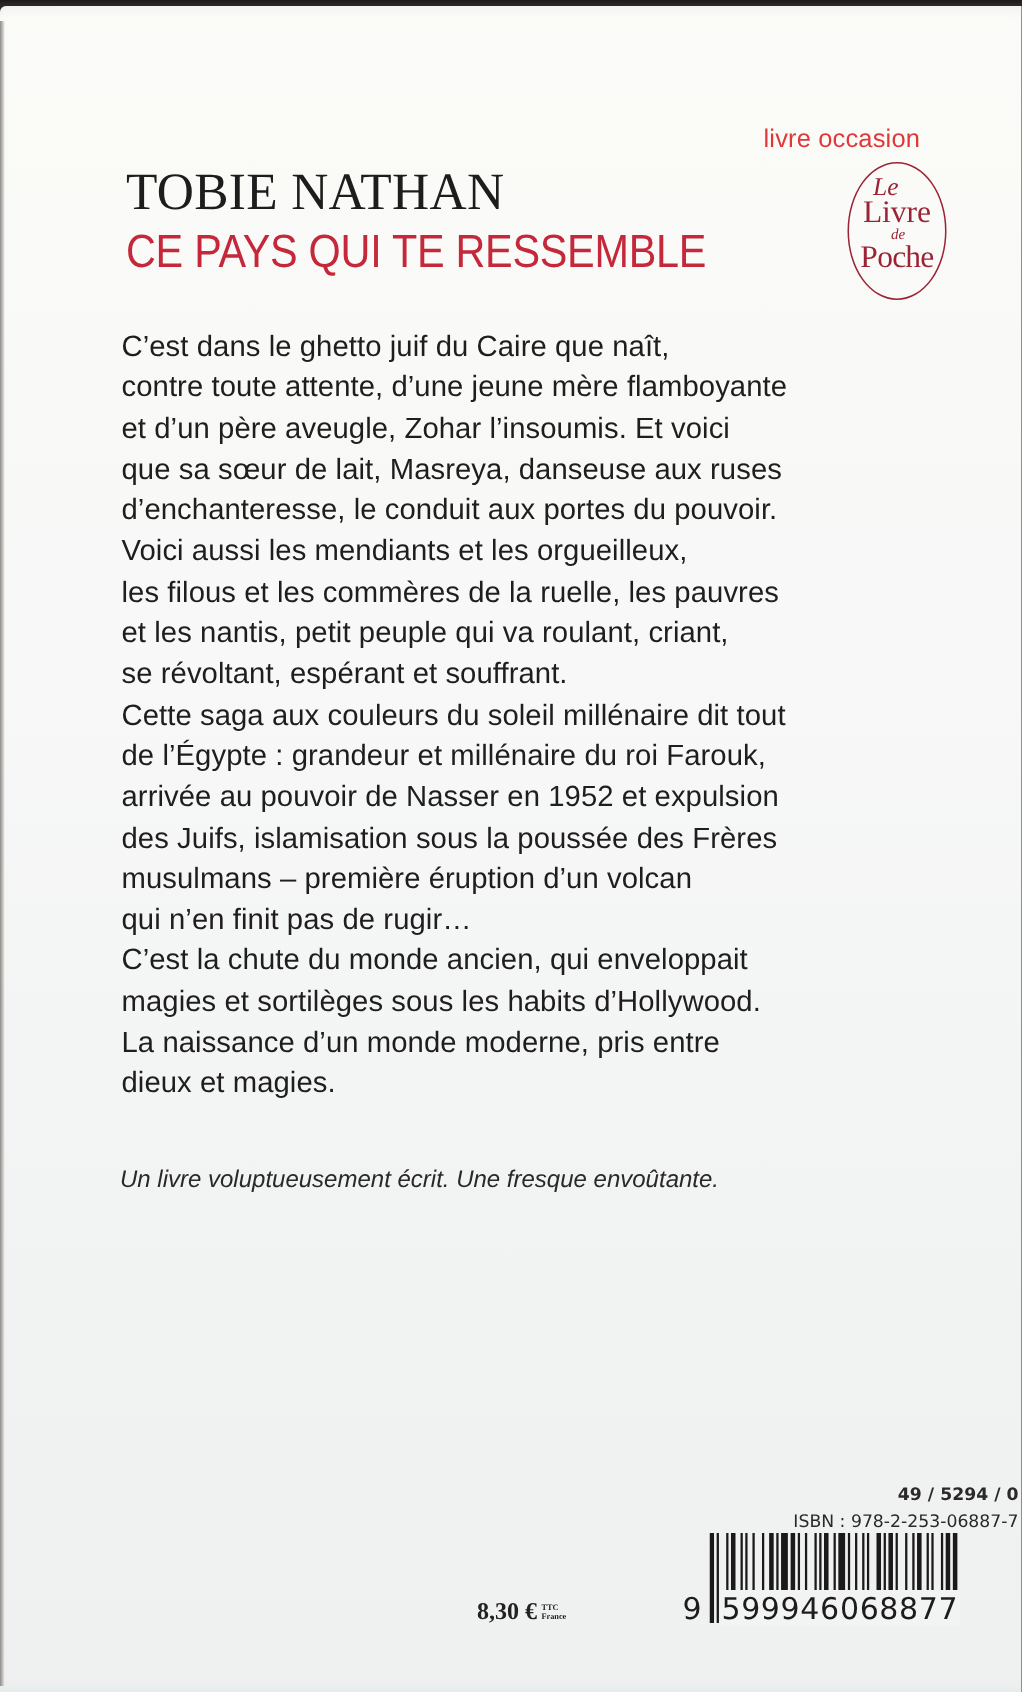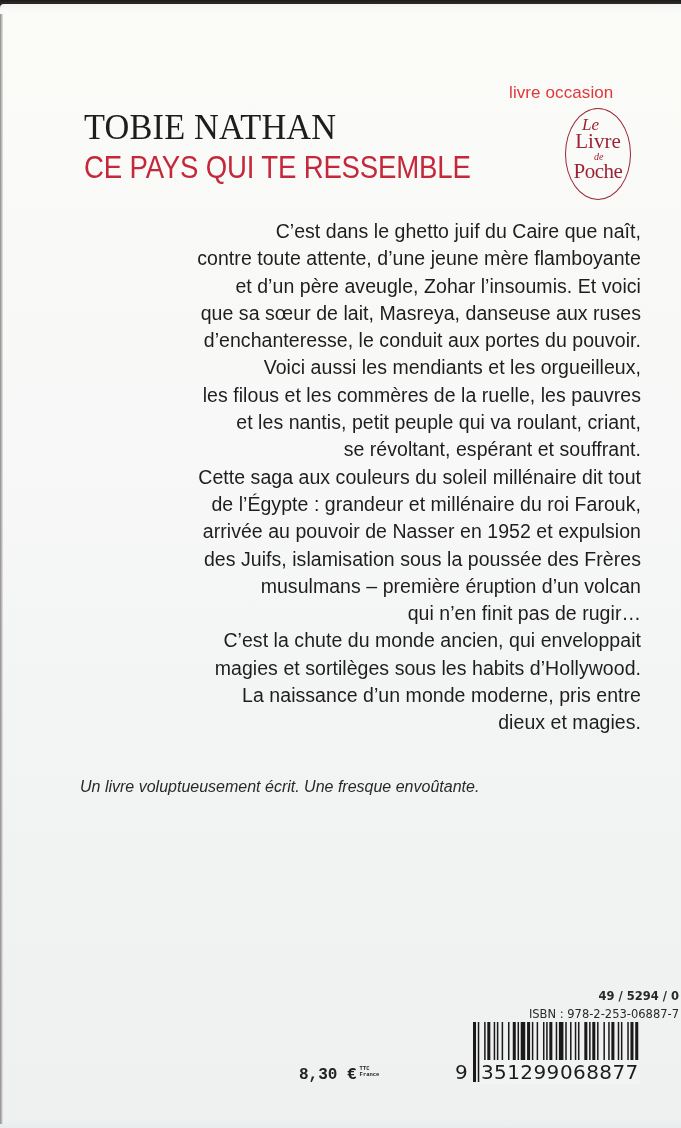--- a/index.html
+++ b/index.html
@@ -52,45 +52,45 @@
     .logo .le { position: absolute; left: 16px; top: 6px; font-size: 17px; font-style: italic; }
     .logo .livre { position: absolute; left: 0; right: 0; top: 22px; font-size: 21px; line-height: 21px; }
     .logo .de { position: absolute; left: 28px; top: 42px; font-size: 10px; font-style: italic; }
     .logo .poche { position: absolute; left: 0; right: 0; top: 52px; font-size: 21px; line-height: 21px; letter-spacing: -0.5px; }
     .blurb {
       position: absolute; left: 81px; top: 214px; width: 560px;
       font-family: "Liberation Sans", sans-serif;
       font-size: 19.5px; line-height: 27.3px; color: #1f1d1d;
       letter-spacing: 0.05px;
     }
-    .blurb .line { display: block; white-space: nowrap; text-align: right; }
+    .blurb .line { display: block; white-space: nowrap; }
     .quote {
       position: absolute; left: 80px; top: 774px;
       font-family: "Liberation Sans", sans-serif;
       font-size: 16px; font-style: italic; color: #2a2828;
       white-space: nowrap;
     }
     .attribution {
       position: absolute; left: 356px; top: 800px;
       font-family: "Liberation Sans", sans-serif;
       font-size: 16px; color: #2a2828; white-space: nowrap;
     }
     .attribution .pub { font-style: italic; }
     .credits {
       position: absolute; left: 47px; top: 1008px;
       font-family: "DejaVu Sans", sans-serif;
       font-size: 11.5px; color: #2b2a2a; line-height: 15.5px;
     }
     .credits .spaced { letter-spacing: 2.6px; font-size: 12px; margin-top: 2px; display: block; }
     .credits .site { color: #c43448; letter-spacing: 0.5px; font-size: 12.5px; display: block; margin-top: 3px; }
     .price {
-      position: absolute; left: 299px; top: 1062px;
-      font-family: Liberation Mono, monospace;
+      position: absolute; left: 318px; top: 1062px;
+      font-family: Liberation Serif, serif;
       font-size: 16px; font-weight: bold; color: #232121;
-      display: flex; align-items: flex-start;
+      display: flex; align-items: center;
     }
     .price .tax {
       display: flex; flex-direction: column; margin-left: 3px;
       font-size: 5.5px; line-height: 6px; font-weight: bold;
     }
     .catalog {
       position: absolute; right: 41px; top: 985px;
       font-family: "DejaVu Sans", sans-serif;
       font-size: 11.5px; font-weight: bold; color: #2a2828;
     }
@@ -198,16 +198,16 @@
       <rect x="135.19" y="0" width="1.51" height="46" fill="#1b1919"></rect>
       <rect x="138.37" y="0" width="3.02" height="46" fill="#1b1919"></rect>
       <rect x="144.73" y="0" width="1.51" height="46" fill="#1b1919"></rect>
       <rect x="147.91" y="0" width="1.51" height="46" fill="#1b1919"></rect>
       <rect x="154.28" y="0" width="1.51" height="46" fill="#1b1919"></rect>
       <rect x="157.46" y="0" width="3.02" height="60" fill="#1b1919"></rect>
       <rect x="162.23" y="0" width="3.02" height="60" fill="#1b1919"></rect>
     </svg>
   <div class="barcode-digits">
     <span class="first">9</span>
-    <span class="g1">351299</span>
+    <span class="g1">599946</span>
     <span class="g2">068877</span>
   </div>
 </div>
 
 </body></html>

